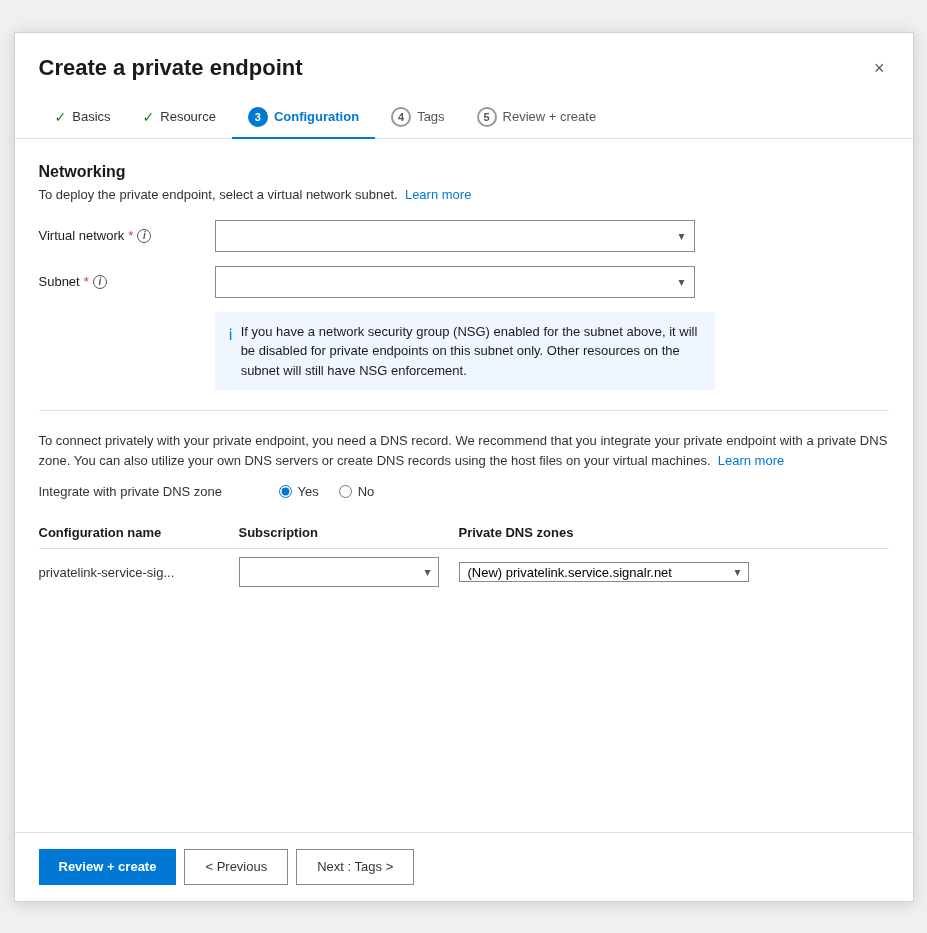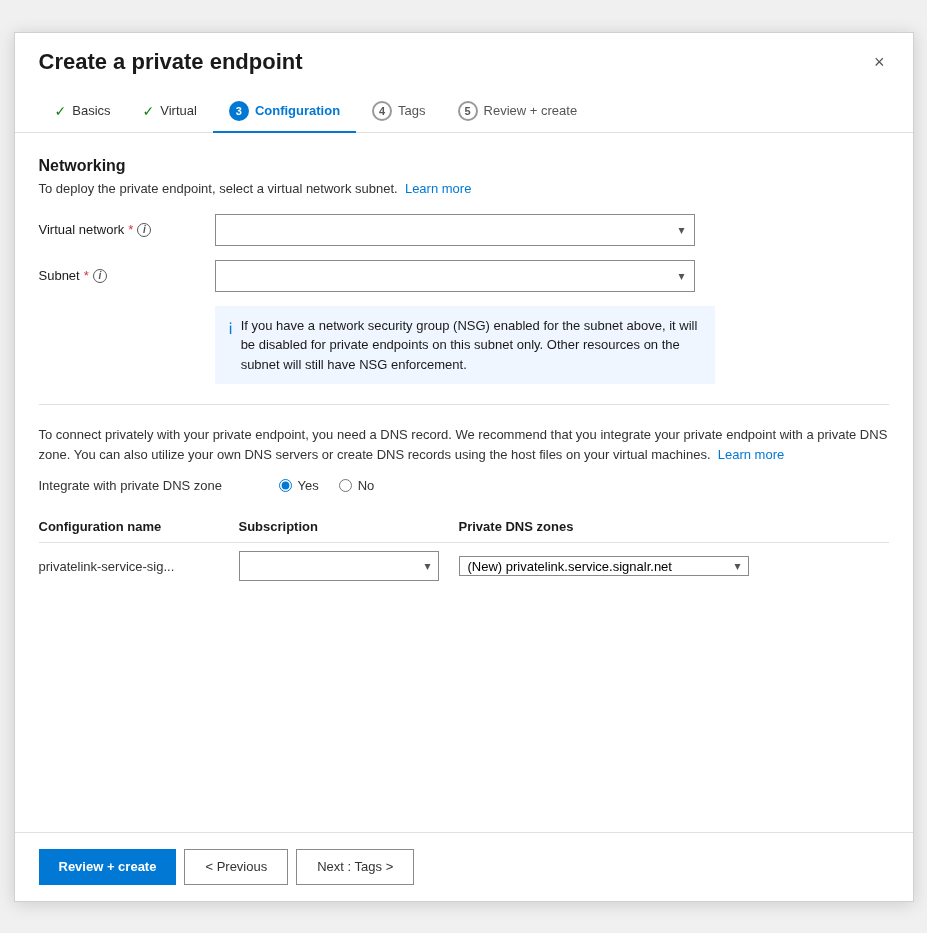--- a/index.html
+++ b/index.html
@@ -17,21 +17,21 @@
       background: #fff;
       width: 900px;
       min-height: 870px;
       border: 1px solid #d0d0d0;
       box-shadow: 0 2px 16px rgba(0,0,0,0.15);
       display: flex;
       flex-direction: column;
       position: relative;
     }
     .dialog-header {
-      padding: 16px 24px 0 24px;
+      padding: 22px 24px 0 24px;
       display: flex;
       justify-content: space-between;
       align-items: flex-start;
     }
     .dialog-title {
       font-size: 22px;
       font-weight: 600;
       color: #1a1a1a;
     }
     .close-btn {
@@ -317,21 +317,21 @@
     <button class="close-btn">×</button>
   </div>
 
   <div class="wizard-tabs">
     <div class="wizard-tab completed">
       <span class="check-icon">✓</span>
       <span>Basics</span>
     </div>
     <div class="wizard-tab completed">
       <span class="check-icon">✓</span>
-      <span>Virtual</span>
+      <span>Resource</span>
     </div>
     <div class="wizard-tab active">
       <span class="tab-circle active">3</span>
       <span>Configuration</span>
     </div>
     <div class="wizard-tab">
       <span class="tab-circle">4</span>
       <span>Tags</span>
     </div>
     <div class="wizard-tab">

